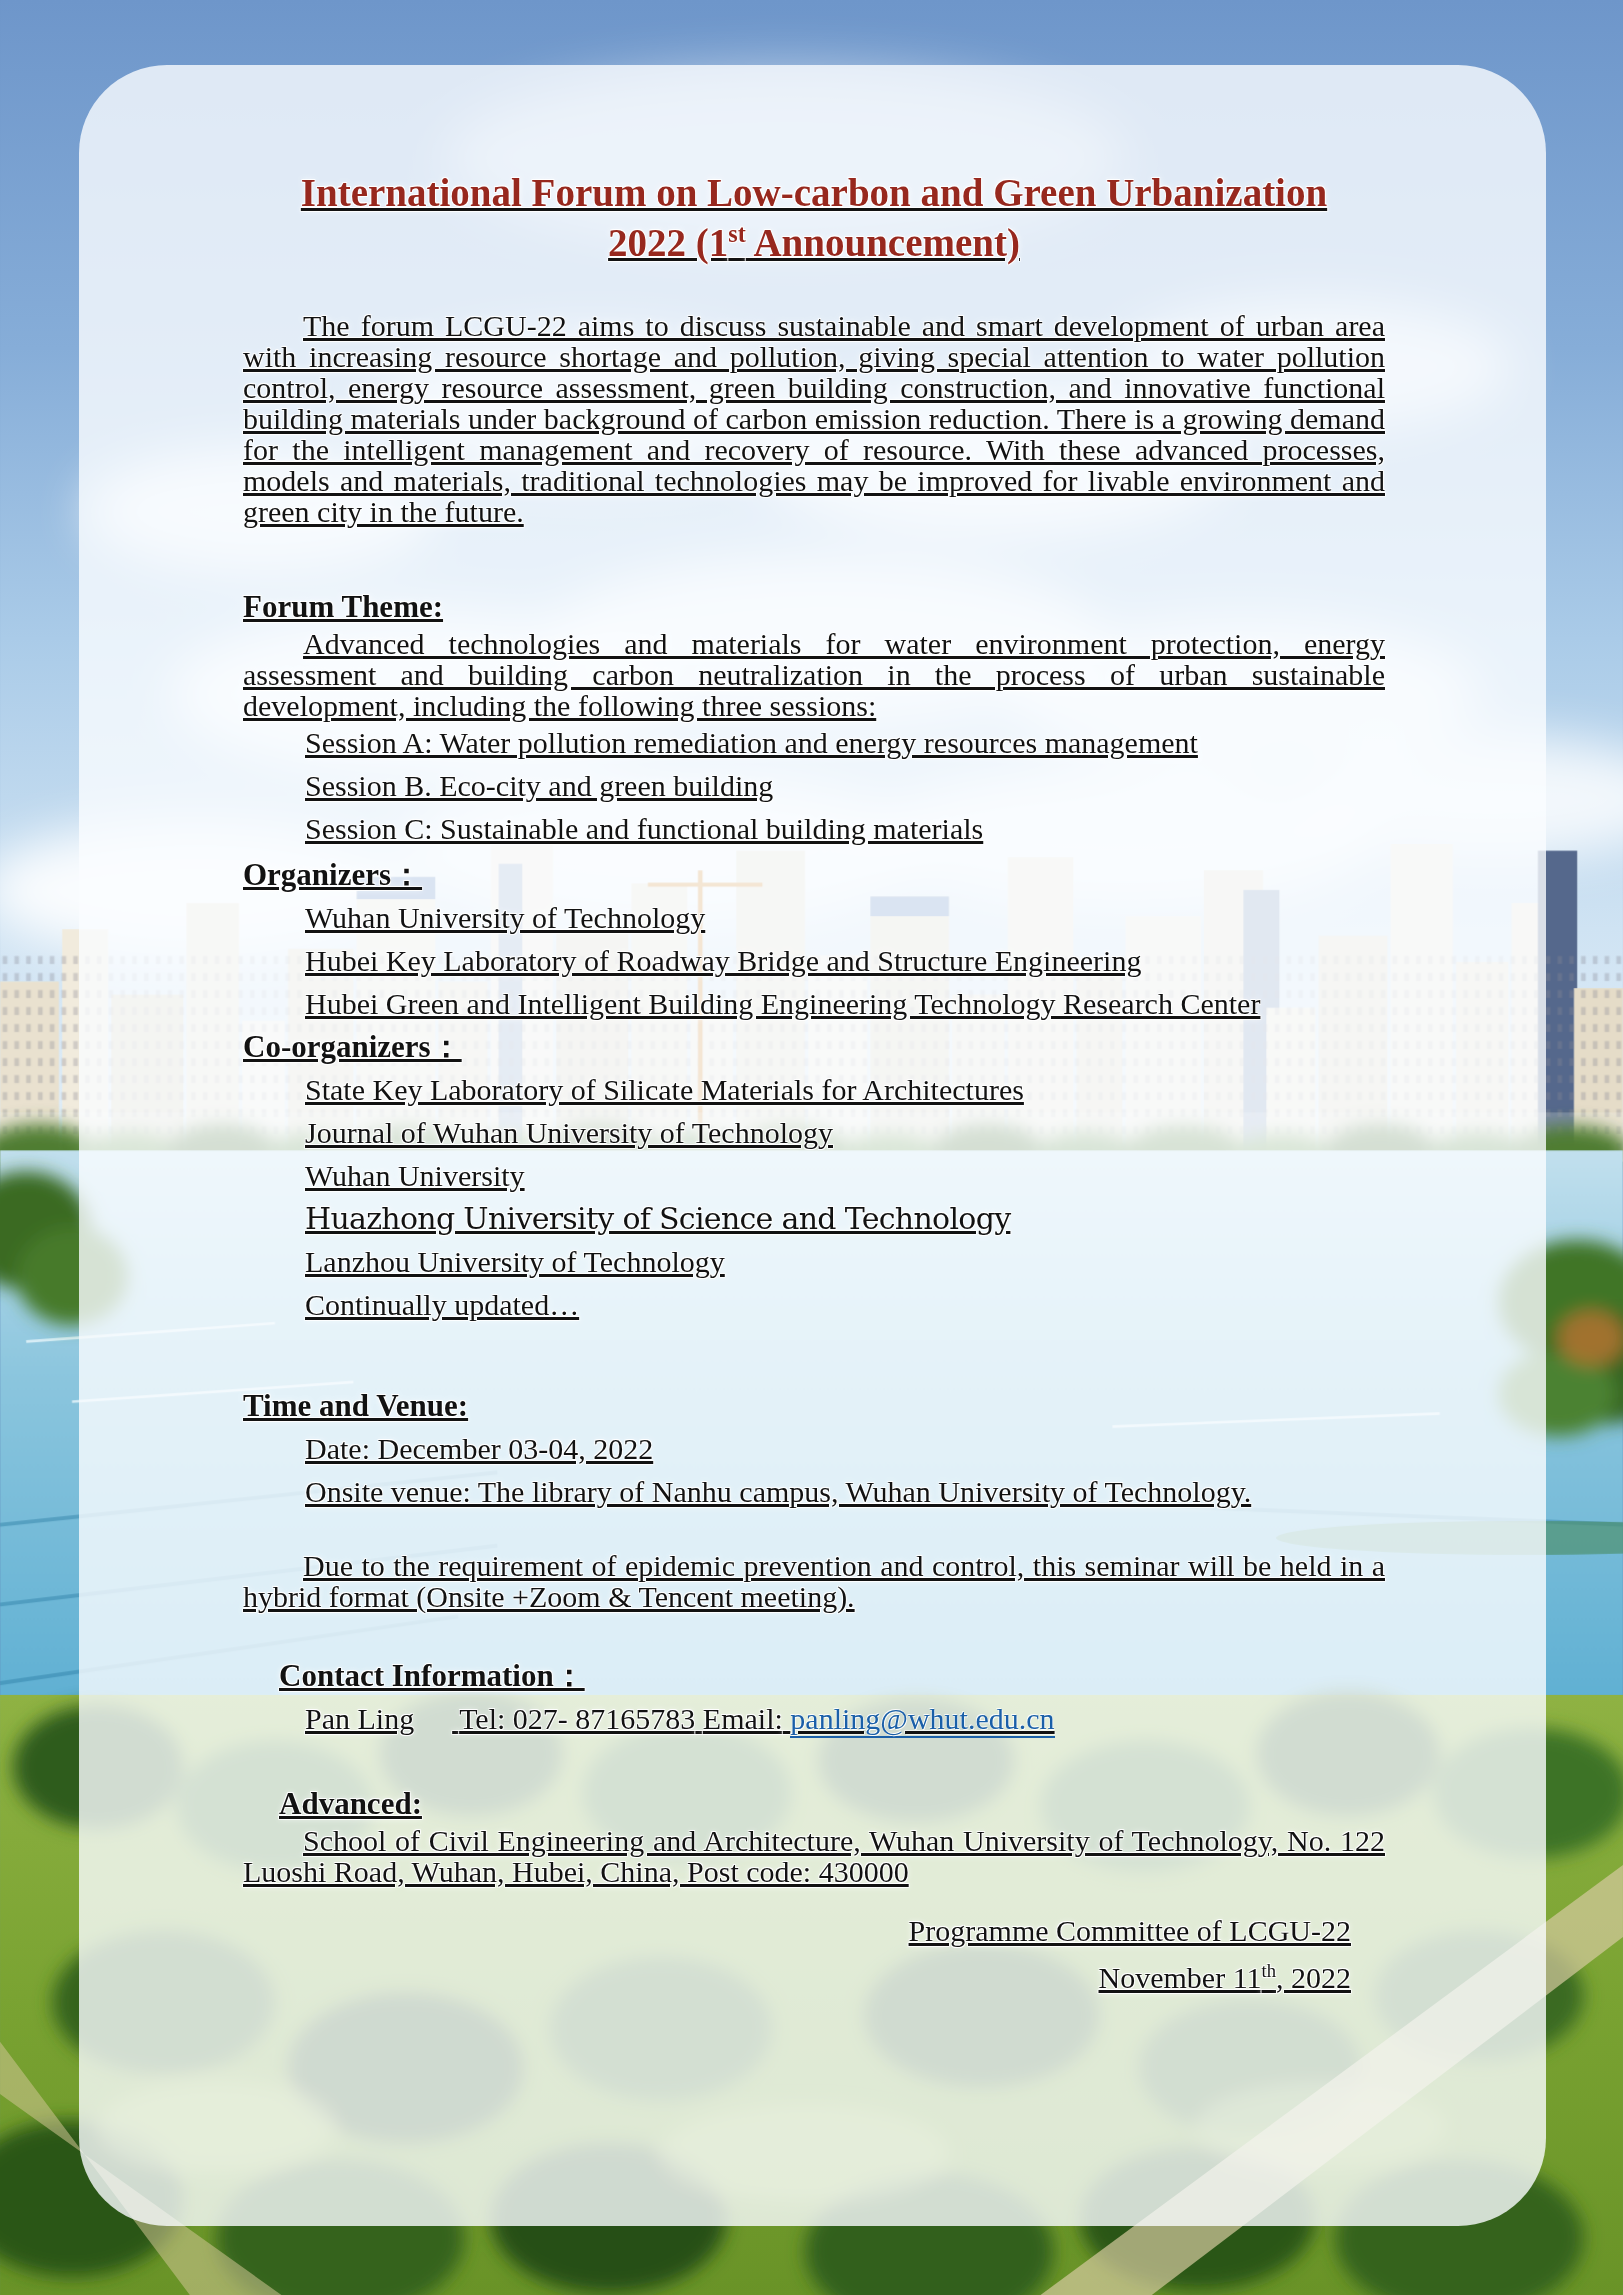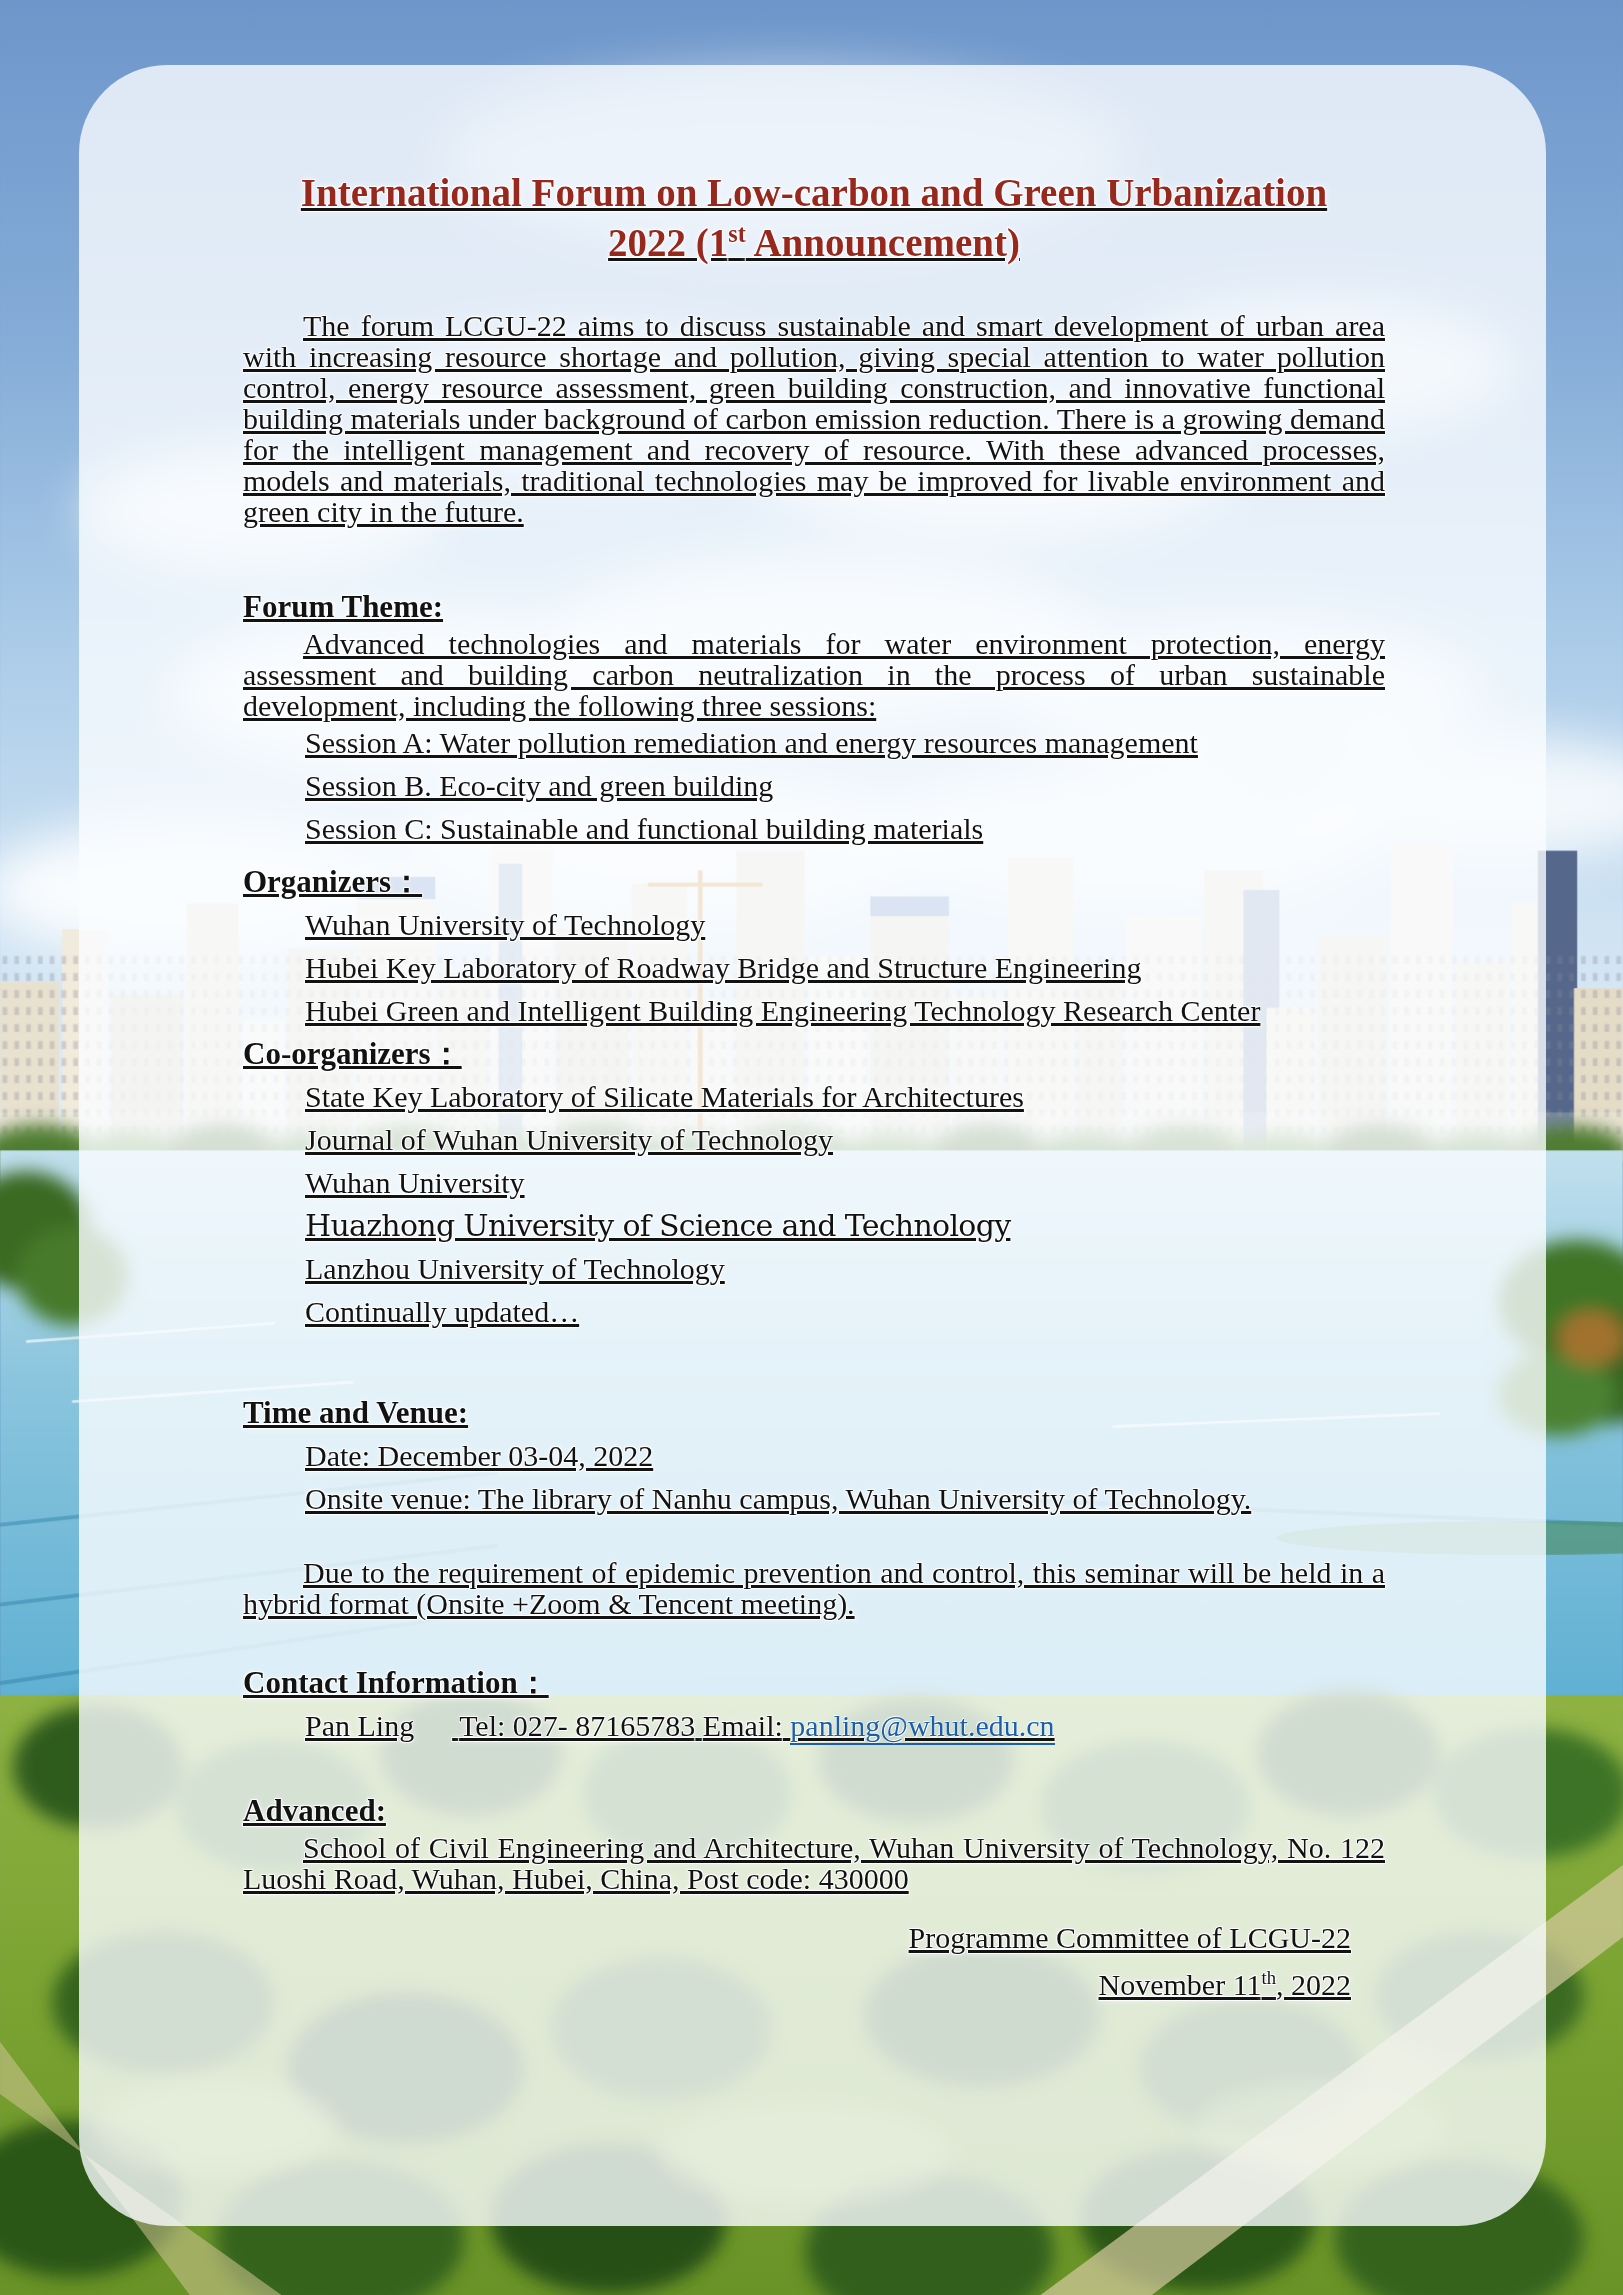--- a/index.html
+++ b/index.html
@@ -10,22 +10,22 @@
   .content{position:absolute;left:79px;top:65px;width:1467px;height:2161px;box-sizing:border-box;
         padding:103px 161px 0 164px;color:#121212;font-size:30px;
         text-shadow:0.7px 0.7px 0 rgba(255,255,255,.95),-0.7px -0.7px 0 rgba(255,255,255,.95),
                     0.7px -0.7px 0 rgba(255,255,255,.95),-0.7px 0.7px 0 rgba(255,255,255,.95),
                     0 0 6.5px rgba(255,255,255,.85);text-decoration:underline;}
   .title{color:#97281E;font-size:39px;line-height:50px;font-weight:bold;text-align:center;margin:0 0 42px 0;}
   .title sup, .sig sup{font-size:0.62em;vertical-align:super;line-height:0;}
   .para{margin:0;text-align:justify;text-indent:60px;line-height:31px;}
   .h2{font-size:31px;font-weight:bold;line-height:43px;margin:0;}
   .mt-lg{margin-top:58px;}
-  .mt-md{margin-top:42px;}
-  .mt-sm{margin-top:10px;}
+  .mt-md{margin-top:42px;margin-left:36px;}
+  .mt-sm{margin-top:3px;}
   .item{padding-left:62px;line-height:43px;}
   .alt-font{font-family:"DejaVu Serif",serif;letter-spacing:-0.7px;}
   .note{margin-top:37px;}
   .contact-line{padding-left:62px;line-height:43px;}
   .contact-name{margin-right:38px;}
   .email{color:#1A5FA8;text-decoration:none;border-bottom:2.6px solid #1A5FA8;padding-bottom:0.7px;
          text-shadow:0.7px 0.7px 0 rgba(255,255,255,.9),-0.7px -0.7px 0 rgba(255,255,255,.9);}
   .sig{margin-top:20px;text-align:right;padding-right:34px;line-height:47px;}
 </style>
 </head>

